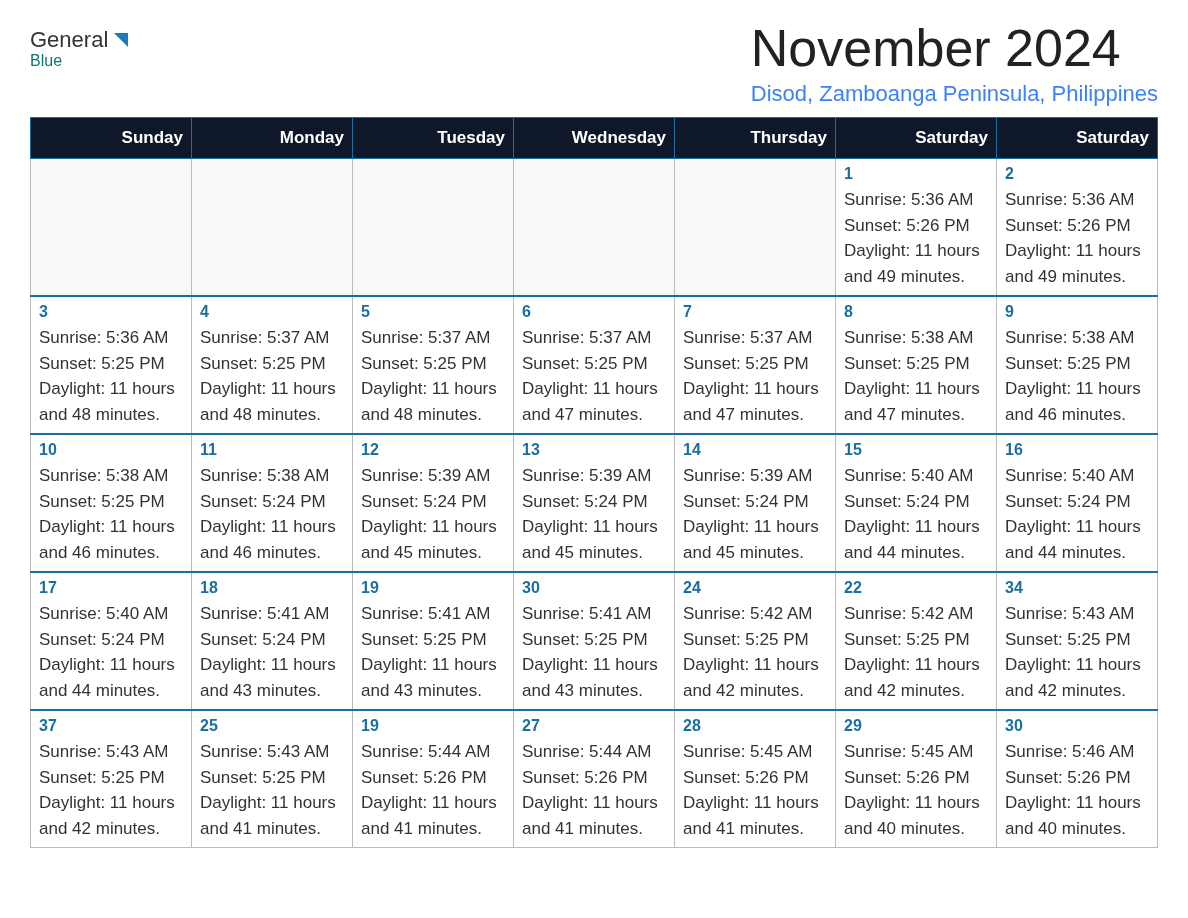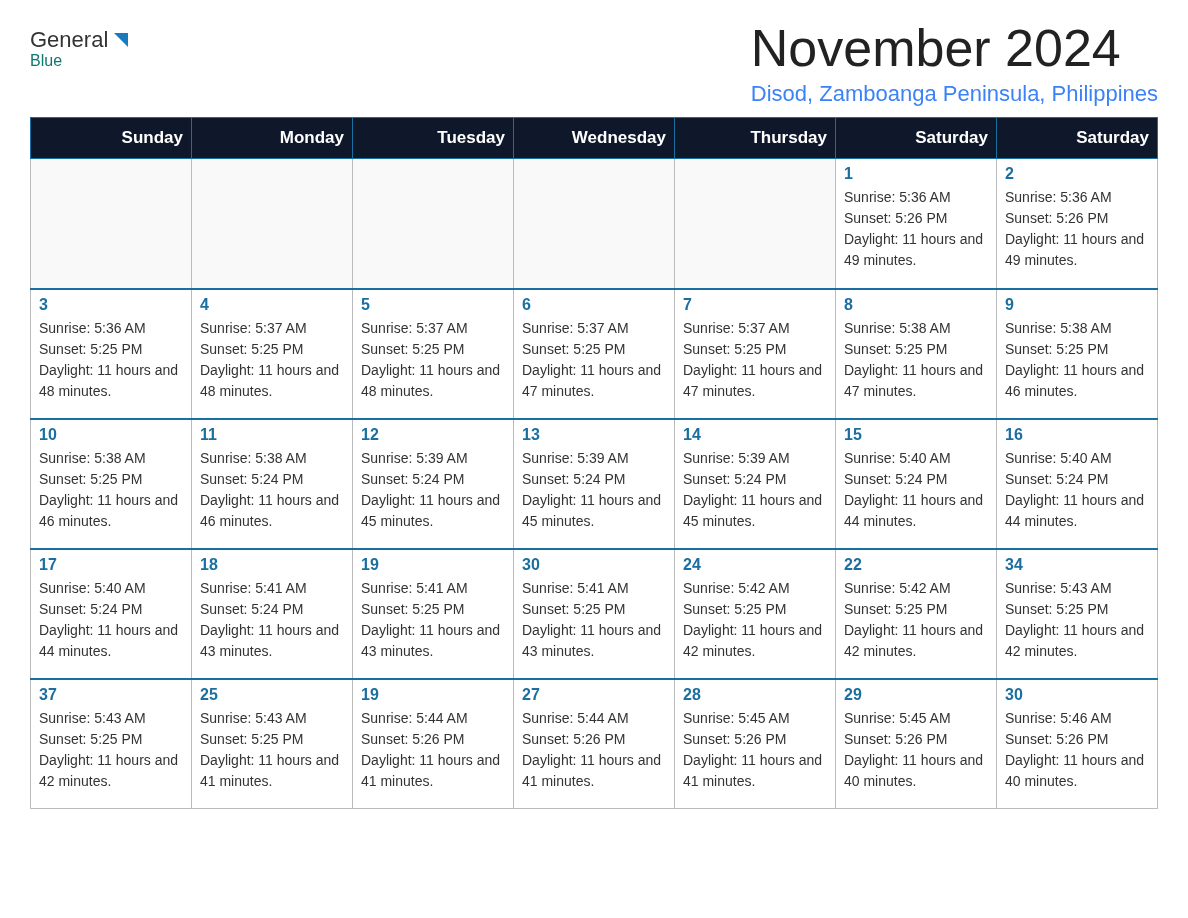--- a/index.html
+++ b/index.html
@@ -79,21 +79,21 @@
       height: 130px;
     }
     .calendar tbody tr td .day-num {
       font-size: 16px;
       font-weight: bold;
       color: #1a6fa0;
       display: block;
       margin-bottom: 4px;
     }
     .calendar tbody tr td .day-info {
-      font-size: 14px;
+      font-size: 17px;
       color: #333;
       line-height: 1.5;
     }
     .calendar tbody tr td.empty {
       background: #f9f9f9;
     }
     .row-divider td {
       border-top: 2px solid #1a6fa0 !important;
     }
   </style>

